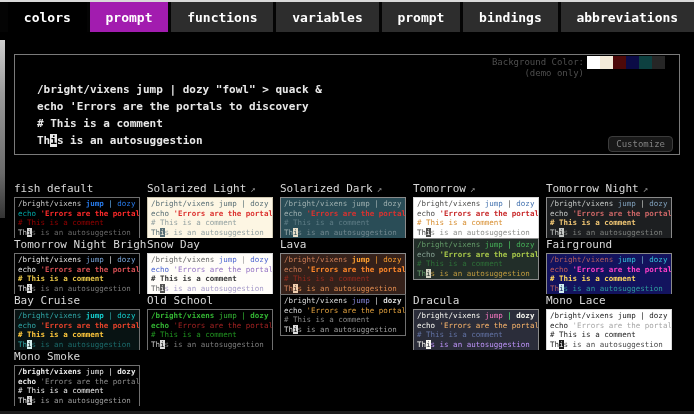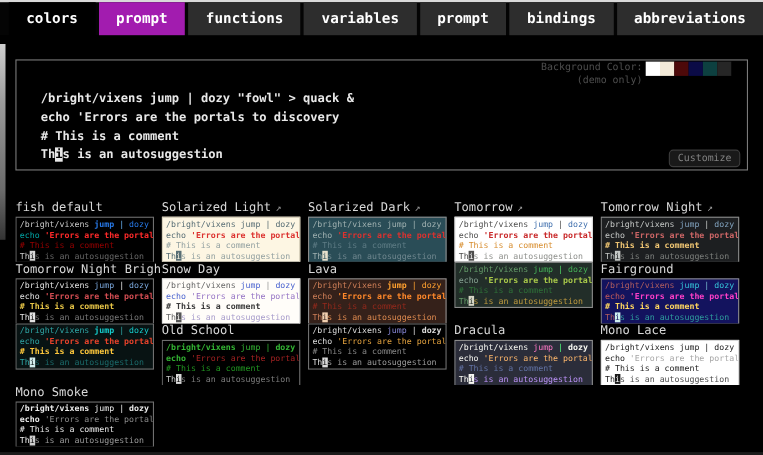--- a/index.html
+++ b/index.html
@@ -157,20 +157,21 @@
       <div class="cell">
         <div class="ttitle"><span>Fairground</span></div>
         <div class="tbox" style="background: rgb(19, 19, 94); border-color: rgb(138, 138, 138);">
           <div class="pline"><span style="color: rgb(179, 95, 95);">/bright/vixens </span><span style="color: rgb(53, 196, 216);">jump</span><span style="color: rgb(119, 187, 204);"> | </span><span style="color: rgb(53, 196, 216);">dozy</span><span style="color: rgb(179, 95, 95);"> "fowl"</span></div>
           <div class="pline"><span style="color: rgb(194, 90, 90);">echo </span><span style="color: rgb(255, 63, 200); font-weight: bold;">'Errors are the portals to discovery</span></div>
           <div class="pline"><span style="color: rgb(255, 215, 95); font-weight: bold;"># This is a comment</span></div>
           <div class="pline"><span style="color: rgb(179, 95, 95);">Th</span><span style="color: rgb(19, 19, 94); background-color: rgb(207, 239, 239);">i</span><span style="color: rgb(47, 157, 157);">s is an autosuggestion</span></div>
         </div>
       </div>
       <div class="cell">
+        <div class="ttitle"><span>Bay Cruise</span></div>
         <div class="tbox" style="background: rgb(8, 19, 19); border-color: rgb(111, 111, 111);">
           <div class="pline"><span style="color: rgb(47, 165, 165);">/bright/vixens </span><span style="color: rgb(21, 204, 204); font-weight: bold;">jump</span><span style="color: rgb(47, 165, 165);"> | </span><span style="color: rgb(21, 204, 204);">dozy</span><span style="color: rgb(47, 165, 165);"> "fowl"</span></div>
           <div class="pline"><span style="color: rgb(47, 165, 165);">echo </span><span style="color: rgb(232, 67, 43); font-weight: bold;">'Errors are the portals to discovery</span></div>
           <div class="pline"><span style="color: rgb(255, 200, 60); font-weight: bold;"># This is a comment</span></div>
           <div class="pline"><span style="color: rgb(47, 165, 165);">Th</span><span style="color: rgb(8, 19, 19); background-color: rgb(213, 239, 239);">i</span><span style="color: rgb(27, 107, 107);">s is an autosuggestion</span></div>
         </div>
       </div>
       <div class="cell">
         <div class="ttitle"><span>Old School</span></div>
         <div class="tbox" style="background: rgb(0, 0, 0); border-color: rgb(111, 111, 111);">

